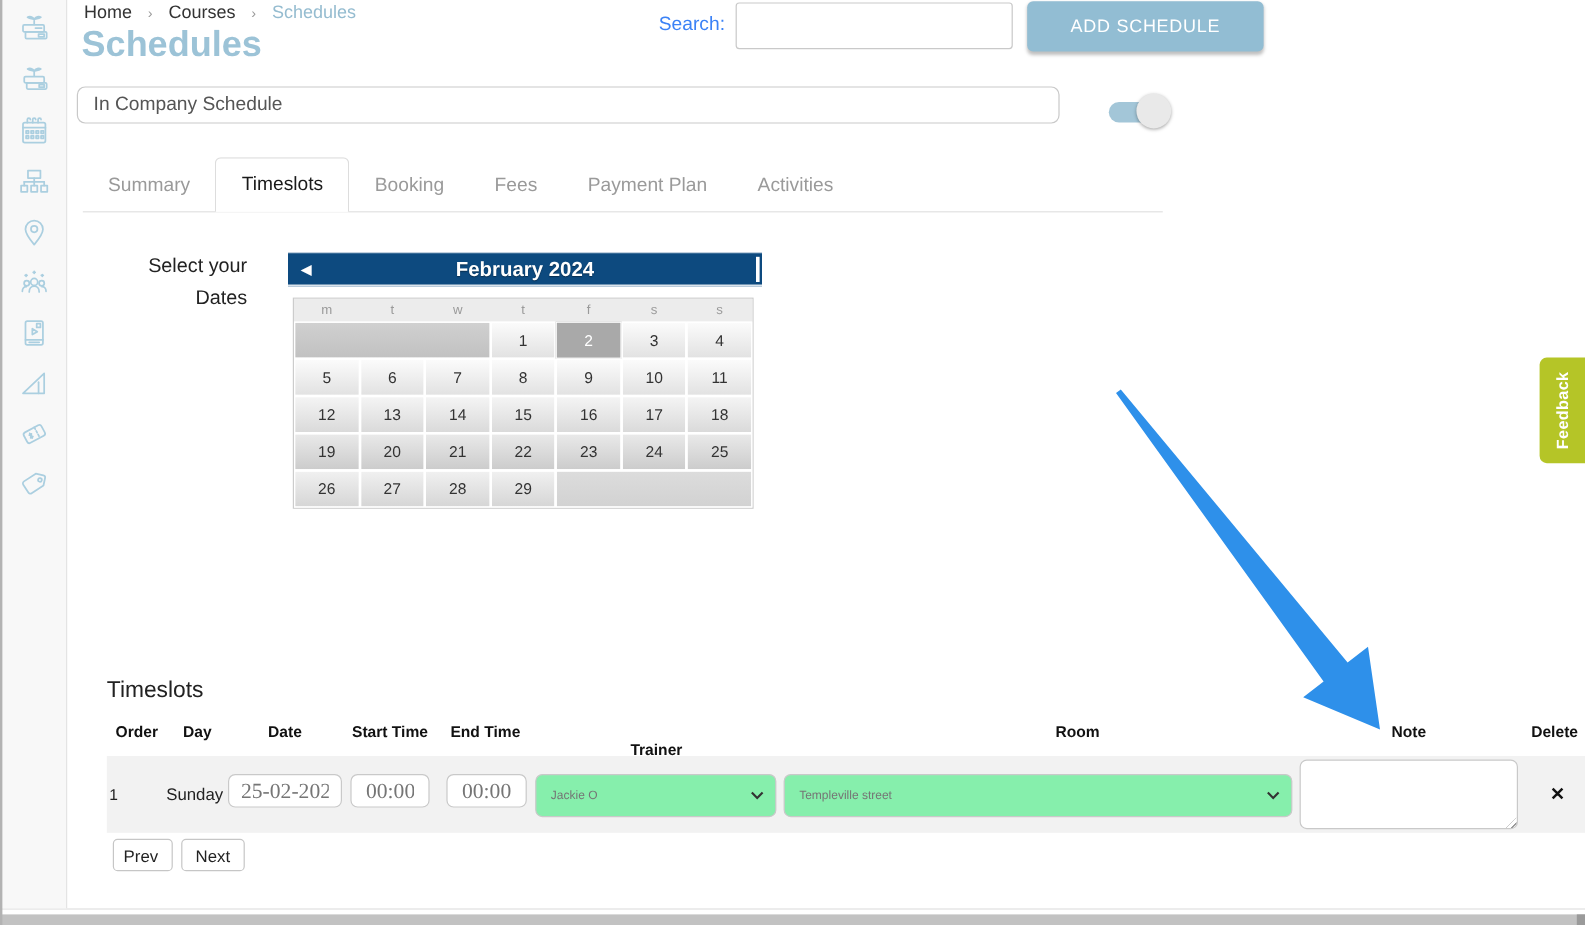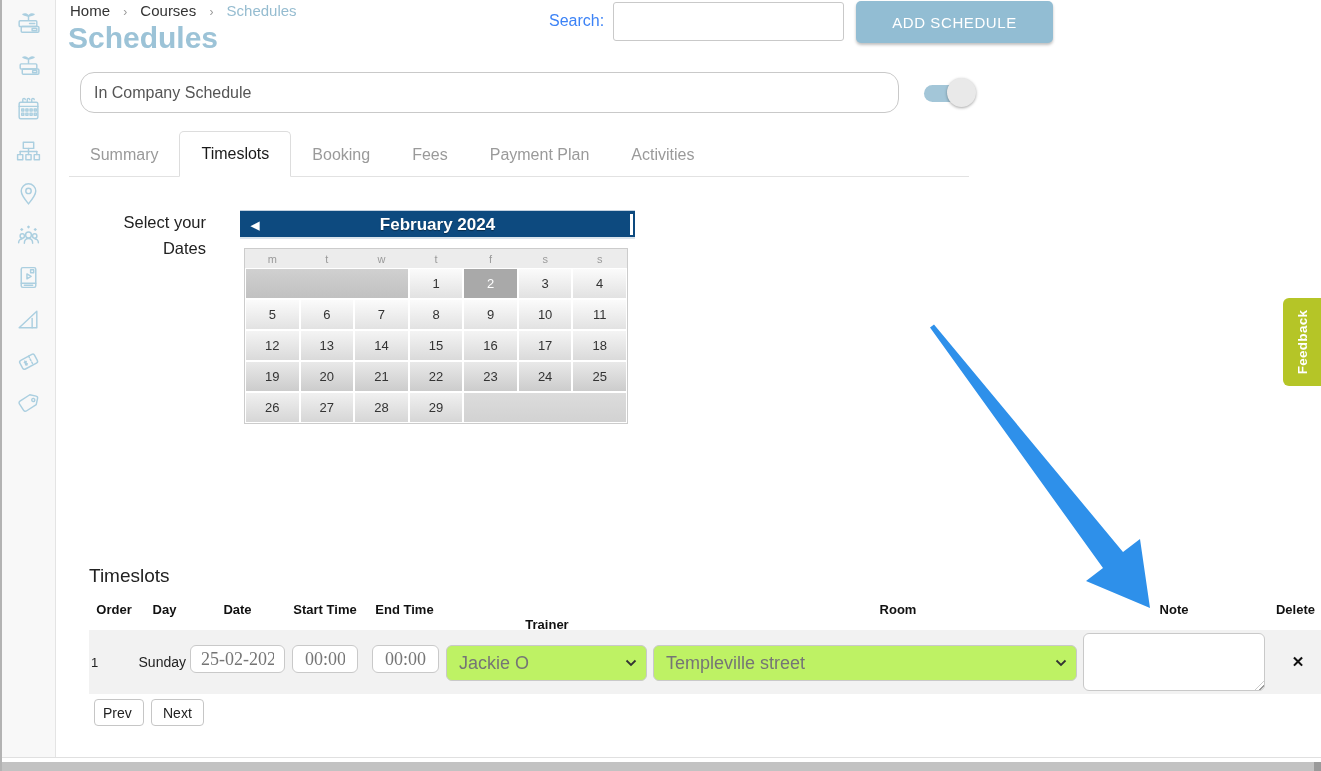--- a/index.html
+++ b/index.html
@@ -26,22 +26,22 @@
 
   .search-label { position:absolute; left:549px; top:12px; font-size:16px; color:#3b82f6; }
   .search-input { position:absolute; left:613px; top:2px; width:231px; height:39px;
     border:1px solid #c9c9c9; border-radius:3px; font-size:15px; padding:0 10px; color:#444;
     font-family:"Liberation Sans",sans-serif; }
   .add-btn { position:absolute; left:856px; top:1px; width:197px; height:42px;
     background:#92bdd3; border:none; border-radius:5px; color:#fff; font-size:15px;
     letter-spacing:.6px; box-shadow:0 2px 3px rgba(0,0,0,.25); cursor:pointer;
     font-family:"Liberation Sans",sans-serif; }
 
-  .name-input { position:absolute; left:80px; top:72px; width:819px; height:41px;
-    border:1px solid #c9c9c9; border-radius:14px; font-size:16px; padding:0 13px; color:#555;
+  .name-input { position:absolute; left:64px; top:72px; width:819px; height:31px;
+    border:1px solid #c9c9c9; border-radius:7px; font-size:16px; padding:0 13px; color:#555;
     font-family:"Liberation Sans",sans-serif; }
 
   .toggle { position:absolute; left:924px; top:78px; width:52px; height:30px; cursor:pointer; }
   .toggle .track { position:absolute; left:0; top:7px; width:46px; height:17px; border-radius:9px; background:#a3c6d8; }
   .toggle .knob { position:absolute; right:0; top:0; width:29px; height:29px; border-radius:50%;
     background:#e9e9e9; box-shadow:0 1px 3px rgba(0,0,0,.35); }
 
   
   .tabs-row { position:absolute; left:69px; top:134px; width:900px; height:43px;
     border-bottom:1px solid #e2e2e2; display:flex; align-items:flex-end; }
@@ -91,21 +91,21 @@
     display:flex; align-items:center; justify-content:flex-end; padding-right:4px; }
   .cell-input { position:absolute; top:645px; height:28px; border:1px solid #c9c9c9; border-radius:6px;
     font-size:18px; color:#757575; background:#fff; font-family:Liberation Serif, serif; }
   .inp-date { left:190px; width:95px; padding:0 10px; }
   .inp-start { left:292px; width:66px; padding:0 12px; }
   .inp-end { left:372px; width:67px; padding:0 12px; }
   .sel-wrap { position:absolute; top:645px; height:36px; }
   .sel-trainer { left:446px; width:201px; }
   .sel-room { left:653px; width:424px; }
   .sel-wrap select { width:100%; height:100%; border:1px solid #c9c9c9; border-radius:6px;
-    appearance:none; -webkit-appearance:none; background:#bef264; font-size:18px; color:#757575;
+    appearance:none; -webkit-appearance:none; background:#86efac; font-size:10px; color:#757575;
     padding:0 26px 0 12px; font-family:"Liberation Sans",sans-serif; cursor:pointer; }
   .sel-wrap .chev { position:absolute; right:10px; top:50%; transform:translateY(-50%); pointer-events:none; }
   .note-area { position:absolute; left:1083px; top:633px; width:182px; height:58px;
     border:1px solid #c9c9c9; border-radius:6px; resize:none; background:#fff;
     font-family:"Liberation Sans",sans-serif; }
   .note-corner { position:absolute; left:1255px; top:681px; width:9px; height:9px;
     background:repeating-linear-gradient(135deg, transparent 0 2.2px, #9a9a9a 2.2px 3.4px);
     clip-path:polygon(100% 0, 100% 100%, 0 100%); pointer-events:none; }
   .del-btn { position:absolute; left:1287px; top:651px; width:22px; height:22px; border:none;
     background:transparent; font-size:15px; font-weight:bold; color:#111; cursor:pointer; }

